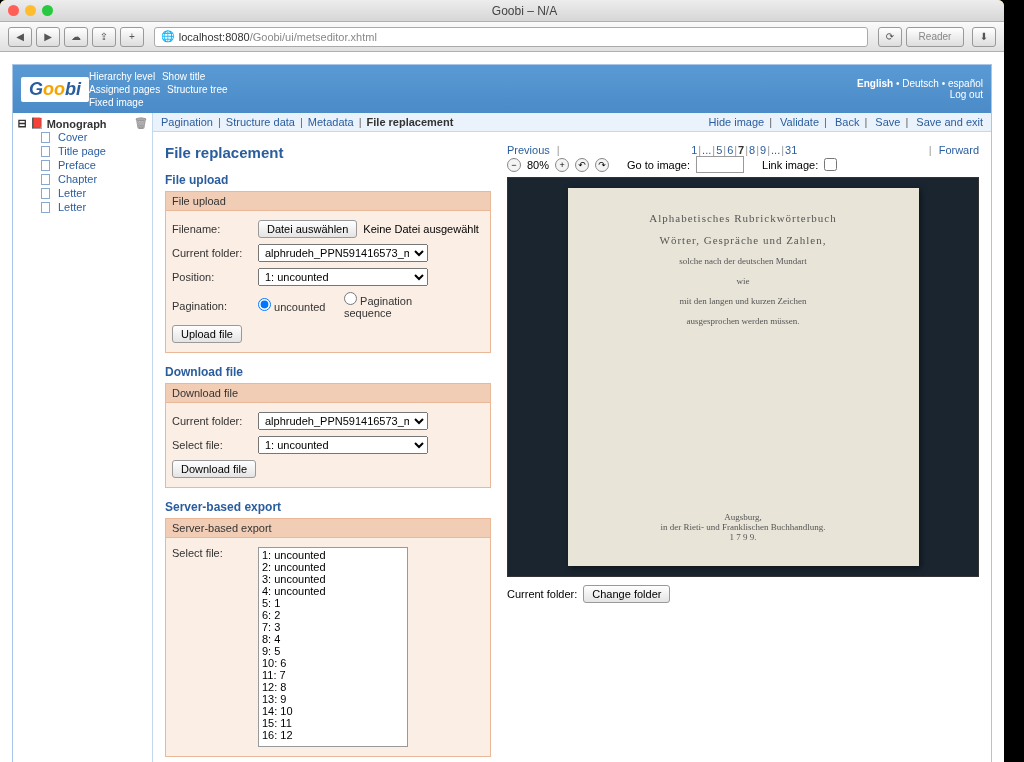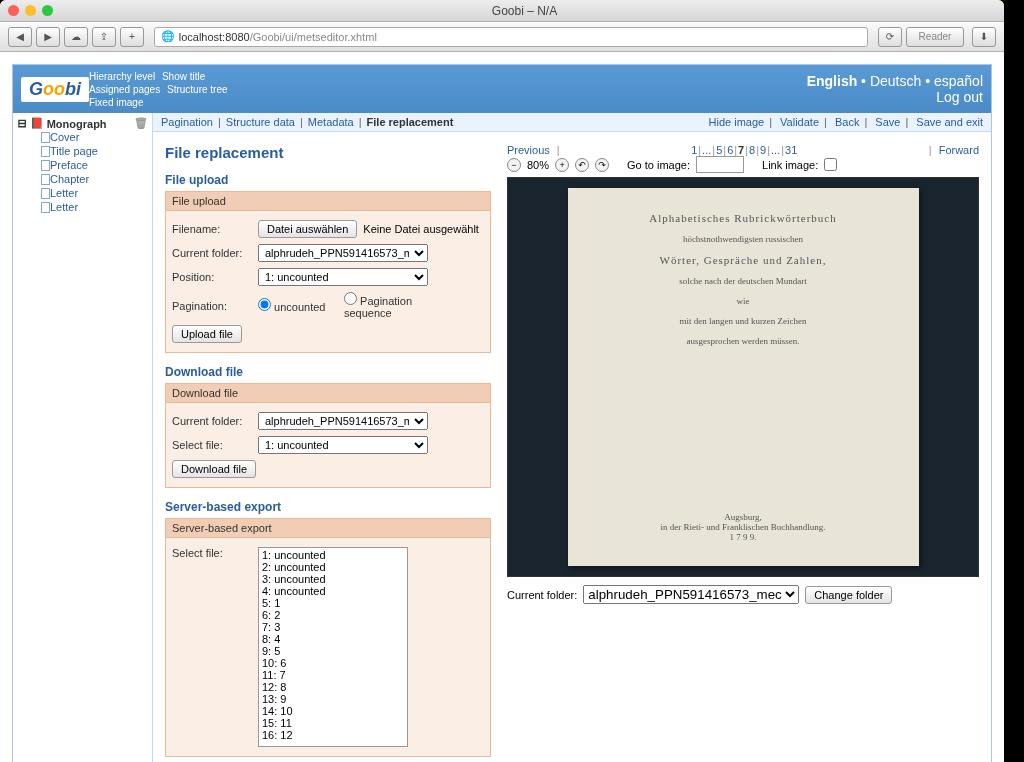--- a/index.html
+++ b/index.html
@@ -16,29 +16,29 @@
 .urlbar .host { color: #333; }
 .reader { width: 58px; height: 20px; background: linear-gradient(#fff,#ddd); border: 1px solid #999; border-radius: 3px; display: flex; align-items: center; justify-content: center; font-size: 10px; color: #888; }
 .content { position: absolute; top: 52px; left: 0; right: 0; bottom: 0; overflow: auto; padding: 12px; background: #fff; }
 .app { border: 1px solid #a9c6e8; }
 .app-header { background: linear-gradient(#5a9ad4,#4a8bc8); color: #fff; display: flex; align-items: center; padding: 3px 8px; height: 48px; }
 .logo { background: #fff; border-radius: 2px; padding: 2px 8px; font-size: 18px; color: #2a5d9e; font-weight: bold; font-style: italic; }
 .logo .oo { color: #f7a400; }
 .main-title { flex: 1; text-align: center; font-size: 16px; font-weight: bold; }
 .hdr-links { font-size: 10px; line-height: 1.3; text-align: left; }
 .hdr-links a { color: #fff; text-decoration: none; margin-right: 4px; }
-.hdr-right { margin-left: auto; font-size: 14px; text-align: right; }
+.hdr-right { margin-left: auto; font-size: 10px; text-align: right; }
 .hdr-right a { color: #fff; text-decoration: none; }
 .hdr-right .active { font-weight: bold; }
 .app-body { display: flex; min-height: 560px; }
 .tree { width: 140px; border-right: 1px solid #c3d9ee; background: #fff; padding: 4px; }
 .tree-root { display: flex; align-items: center; gap: 3px; font-weight: bold; color: #333; }
 .tree-root .icon { width: 10px; text-align: center; }
 .tree ul { list-style: none; margin-left: 24px; }
-.tree li { color: #2a5d9e; padding: 1px 0; display: flex; align-items: center; gap: 0; }
+.tree li { color: #2a5d9e; padding: 1px 0; display: flex; align-items: center; gap: 8px; }
 .tree .doc-icon { width: 9px; height: 11px; border: 1px solid #88a8d0; background: #fff; display: inline-block; }
 .tree .trash { margin-left: auto; opacity: 0.5; }
 .main { flex: 1; background: #fff; }
 .tabs { background: #eaf2fb; border-bottom: 1px solid #c3d9ee; padding: 3px 8px; display: flex; align-items: center; color: #2a5d9e; font-size: 11px; }
 .tabs a { color: #2a5d9e; text-decoration: none; }
 .tabs .sep { margin: 0 5px; color: #666; }
 .tabs .active { font-weight: bold; color: #333; }
 .tabs .right { margin-left: auto; }
 .panels { display: flex; padding: 12px; gap: 16px; }
 .leftcol { width: 326px; }
@@ -261,36 +261,34 @@
                 <span class="zoom-btn">↶</span>
                 <span class="zoom-btn">↷</span>
                 <span style="margin-left:12px">Go to image:</span>
                 <input type="text" style="width: 48px; border: 1px solid rgb(153, 153, 153);">
                 <span style="margin-left:12px">Link image:</span>
                 <input type="checkbox" style="">
               </div>
               <div class="page-preview">
                 <div class="page-inner">
                   <div class="t1">Alphabetisches Rubrickwörterbuch</div>
-                  <div>höchstnothwendigsten russischen</div>
                   <div class="t1">Wörter, Gespräche und Zahlen,</div>
                   <div>solche nach der deutschen Mundart</div>
                   <div>wie</div>
                   <div>mit den langen und kurzen Zeichen</div>
                   <div>ausgesprochen werden müssen.</div>
                   <div style="margin-top:auto">
                     <div>Augsburg,</div>
                     <div>in der Rieti- und Franklischen Buchhandlung.</div>
                     <div>1 7 9 9.</div>
                   </div>
                 </div>
               </div>
               <div class="folder-row">
                 <span>Current folder:</span>
-                <select><option>alphrudeh_PPN591416573_mec</option></select>
                 <button class="app-btn">Change folder</button>
               </div>
             </div>
           </div>
         </div>
       </div>
     </div>
 
   </div>
 </div>

